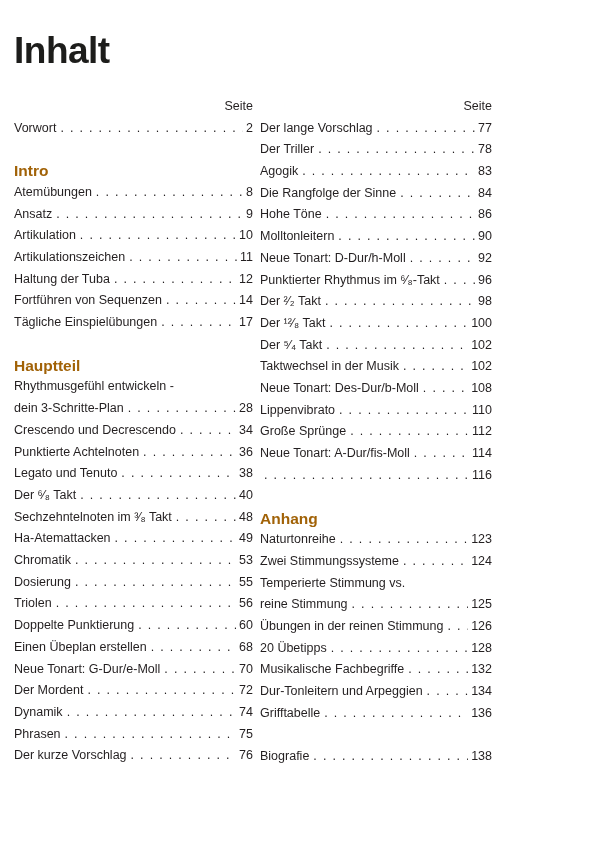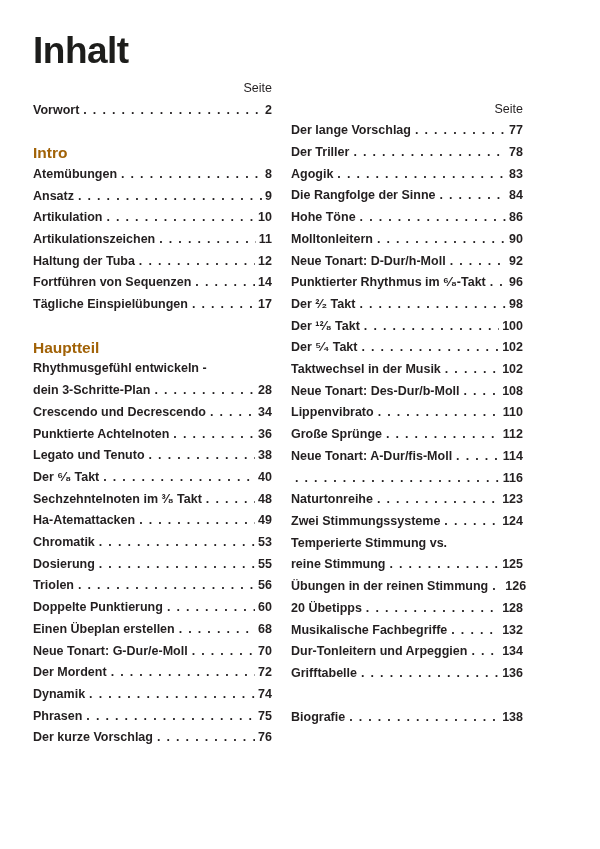--- a/index.html
+++ b/index.html
@@ -5,36 +5,35 @@
   html,body { margin:0; padding:0; background:#ffffff; }
   body {
     width:600px; height:849px;
     font-family:"Liberation Sans", sans-serif;
     color:#231f20;
     -webkit-font-smoothing:antialiased;
   }
   .page {
     box-sizing:border-box;
     width:600px; height:849px;
-    padding:30px 72px 0 33px;
+    padding:30px 72px 0 14px;
     background:#ffffff;
     overflow:hidden;
   }
   .title {
     margin:0;
     font-size:37px;
     font-weight:600;
     letter-spacing:-0.5px;
     color:#1d1d1b;
   }
   .cols {
     display:flex;
-    gap:19px;
-    margin-top:6px;
-    align-items:center;
+    gap:7px;
+    margin-top:24px;
   }
   .col { width:239px; }
   .col.right { width:232px; }
   .col-header {
     text-align:right;
     font-size:12.5px;
     line-height:21.6px;
     color:#231f20;
   }
   .section-heading {
@@ -45,21 +44,20 @@
     color:#a16207;
   }
   .block { margin:0; }
   .block.gap-before { margin-top:22px; }
   .toc-row {
     display:flex;
     align-items:baseline;
     font-size:12.5px;
     line-height:21.7px;
     white-space:nowrap;
-    font-weight:bold;
   }
   .toc-row .lbl { flex:0 0 auto; }
   .toc-row .leader {
     flex:1 1 auto;
     overflow:hidden;
     white-space:nowrap;
     margin-left:4px;
     margin-right:3px;
     min-width:10px;
   }
@@ -302,20 +300,21 @@
               <span class="lbl">Neue Tonart: A-Dur/fis-Moll</span>
               <span class="leader"></span>
               <span class="pg">114</span>
             </div>
             <div class="toc-row">
               <span class="leader"></span>
               <span class="pg">116</span>
             </div>
           </div>
           <div class="block">
+            <div class="section-heading">Anhang</div>
             <div class="toc-row">
               <span class="lbl">Naturtonreihe</span>
               <span class="leader"></span>
               <span class="pg">123</span>
             </div>
             <div class="toc-row">
               <span class="lbl">Zwei Stimmungssysteme</span>
               <span class="leader"></span>
               <span class="pg">124</span>
             </div>

